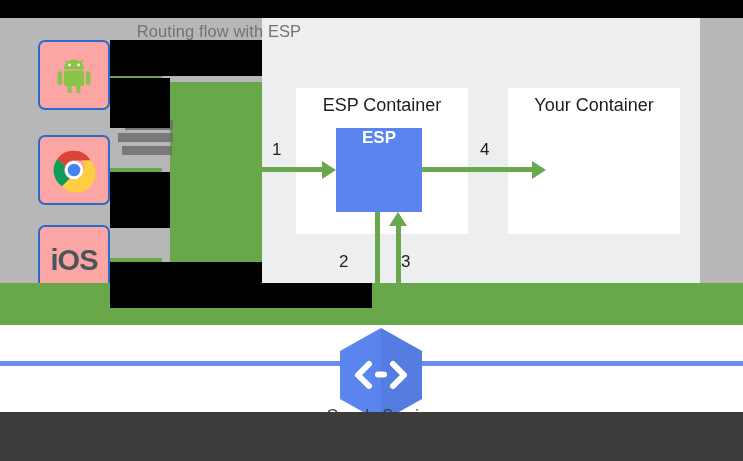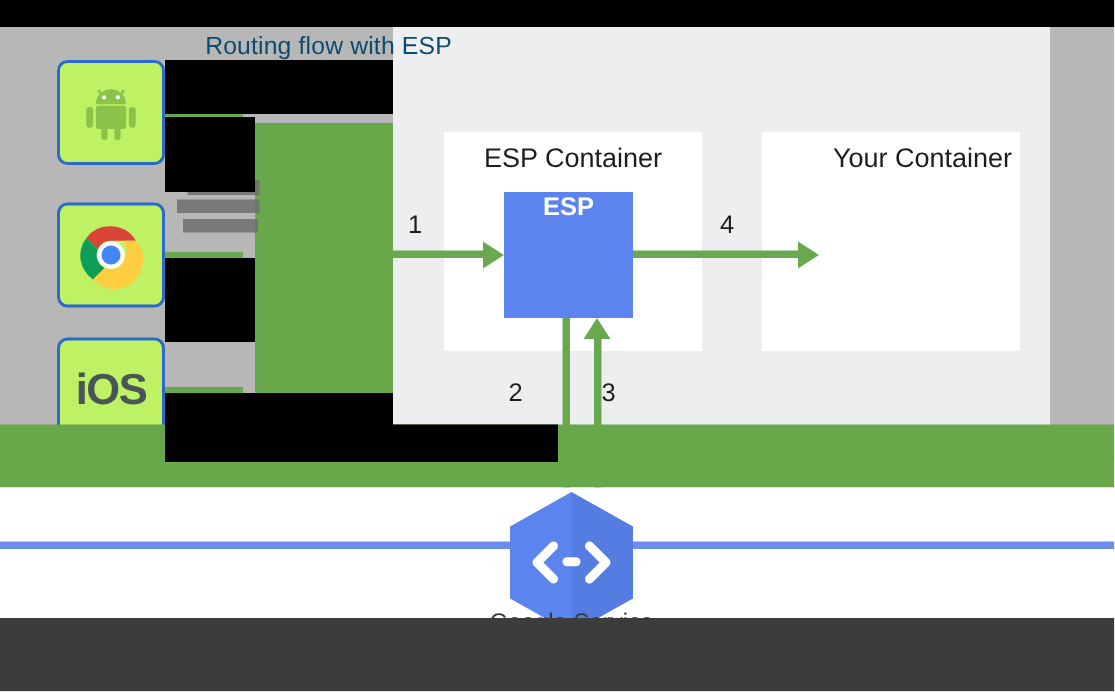--- a/index.html
+++ b/index.html
@@ -11,29 +11,29 @@
   #gray-left-col{left:0;top:18px;width:262px;height:290px;background:#b7b7b7;}
   #green-left-block{left:170px;top:82px;width:92px;height:226px;background:#68a84b;}
   #green-wide-band{left:0;top:283px;width:743px;height:42px;background:#68a84b;}
   #gray-right-col{left:700px;top:18px;width:43px;height:290px;background:#b7b7b7;}
   #white-mid{left:0;top:325px;width:743px;height:88px;background:#ffffff;}
   #blue-rule{left:0;top:361px;width:743px;height:5px;background:#6b8df0;}
 
   
   #diagram-panel{position:absolute;left:262px;top:18px;width:438px;height:290px;background:#eceef0;}
   #diagram-title{position:absolute;left:0;top:22px;width:438px;text-align:center;
-    font-size:16.5px;color:#0c4a6e;letter-spacing:.1px;}
+    font-size:16.5px;color:#737373;letter-spacing:.1px;}
 
   .container-box{position:absolute;background:#ffffff;}
   #esp-container{left:296px;top:88px;width:172px;height:146px;}
   #your-container{left:508px;top:88px;width:172px;height:146px;}
   .container-label{position:absolute;top:95px;width:172px;text-align:center;
     font-size:18px;color:#1d1d1d;}
   #esp-container-label{left:296px;}
-  #your-container-label{left:508px;margin-left:21px;}
+  #your-container-label{left:508px;}
 
   .blue-box{position:absolute;background:#5b84ee;color:#fff;font-weight:bold;
     display:flex;justify-content:center;text-align:center;line-height:1.22;}
   #esp-box{left:336px;top:128px;width:86px;height:84px;font-size:17px;}
   #your-code-box{left:550px;top:128px;width:88px;height:88px;font-size:16px;}
 
   
   .arrow-line{position:absolute;background:#6aa84f;}
   .arrow-head{position:absolute;width:0;height:0;}
   .ah-right{border-top:9px solid transparent;border-bottom:9px solid transparent;border-left:14px solid #6aa84f;}
@@ -47,21 +47,21 @@
   #arrow3-line{left:396px;top:225px;width:5px;height:102px;}
   #arrow3-head{left:389px;top:212px;}
 
   .step-num{position:absolute;font-size:17px;color:#1d1d1d;}
   #step-1{left:272px;top:140px;}
   #step-4{left:480px;top:140px;}
   #step-2{left:339px;top:252px;}
   #step-3{left:401px;top:252px;}
 
   
-  .device-card{position:absolute;width:72px;height:70px;background:#bef264;
+  .device-card{position:absolute;width:72px;height:70px;background:#fca5a5;
     border:2px solid #2a6ac9;border-radius:7px;box-sizing:border-box;
     display:flex;align-items:center;justify-content:center;}
   #device-android{left:38px;top:40px;}
   #device-chrome{left:38px;top:135px;}
   #device-ios{left:38px;top:225px;}
   #ios-text{font-size:29px;font-weight:bold;color:#4a5558;letter-spacing:-1px;}
 
   .device-stub{position:absolute;width:52px;height:4px;background:#6aa84f;}
   #stub-android{left:110px;top:74px;}
   #stub-chrome{left:110px;top:168px;}

